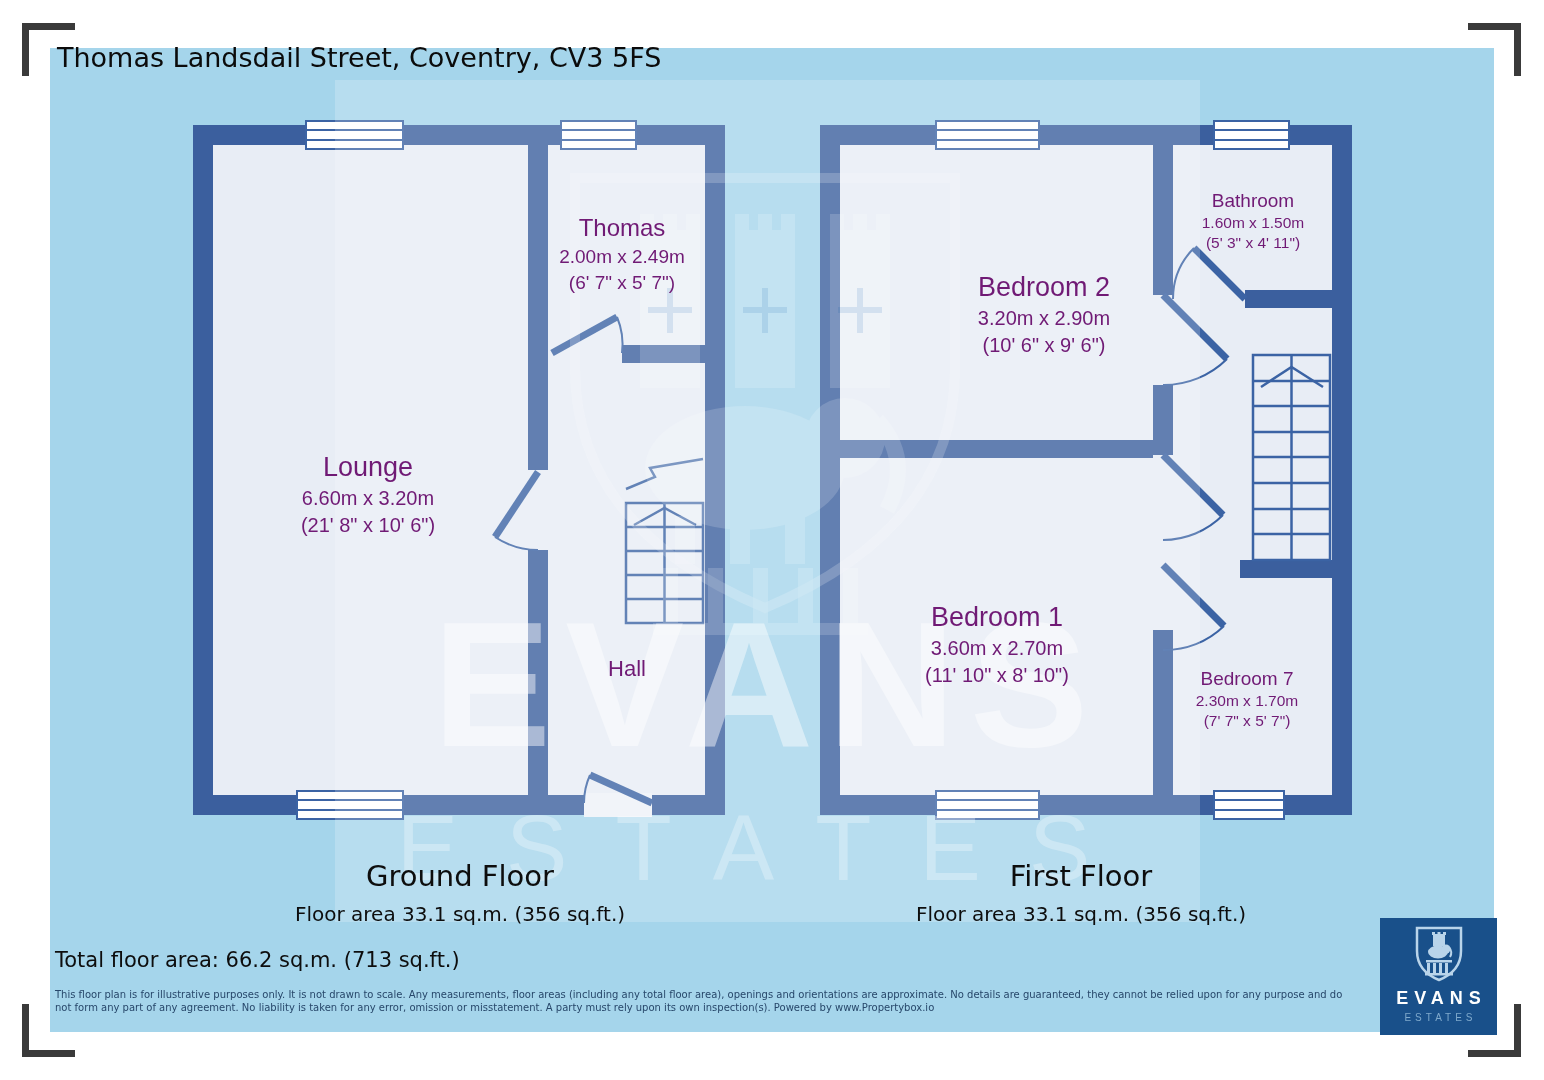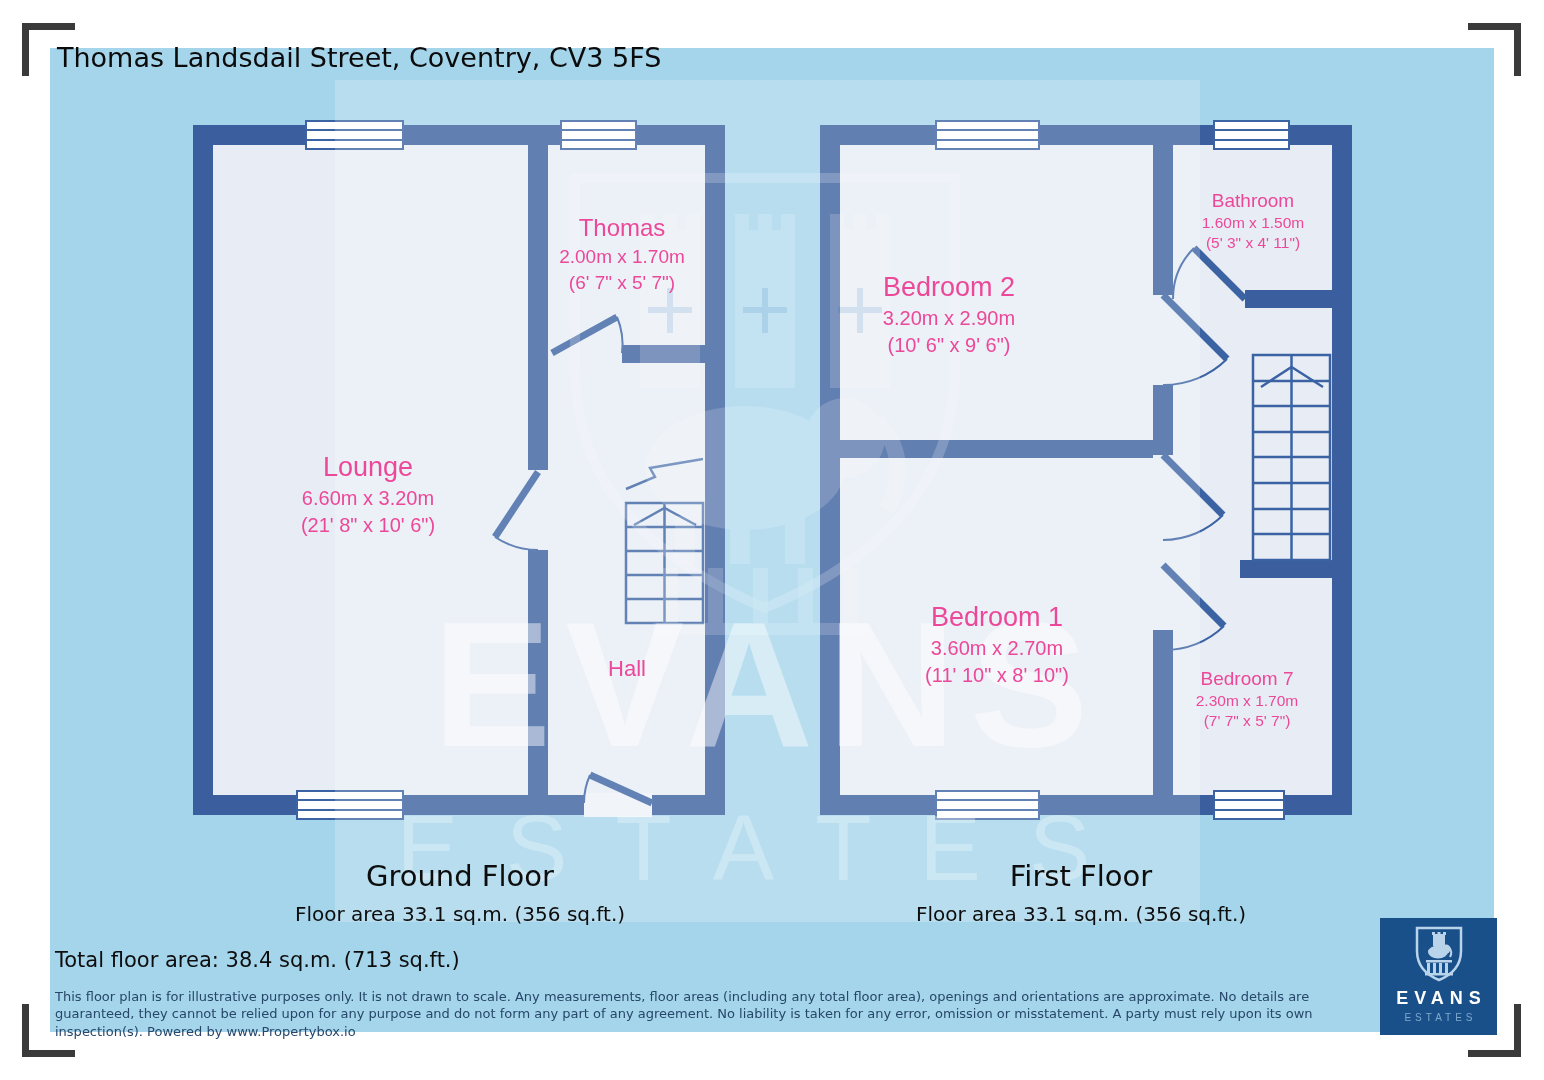--- a/index.html
+++ b/index.html
@@ -42,48 +42,48 @@
   .wm-shield { position:absolute; left:545px; top:138px; width:440px; height:500px; z-index:2;
                opacity:0.33; pointer-events:none; }
   .wm-evans { position:absolute; left:335px; top:596px; width:865px; text-align:center; z-index:2;
               font-size:178px; font-weight:700; letter-spacing:14px; line-height:1;
               color:rgba(255,255,255,0.46); pointer-events:none; }
   .wm-estates { position:absolute; left:335px; top:802px; width:865px; text-align:center; z-index:2;
               font-size:92px; font-weight:400; letter-spacing:48px; line-height:1;
               color:rgba(255,255,255,0.30); pointer-events:none; }
 
   
-  .room-label { position:absolute; z-index:3; text-align:center; color:#ec4899;
+  .room-label { position:absolute; z-index:3; text-align:center; color:#701a75;
                 transform:translateX(-50%); white-space:nowrap; }
   .room-name  { font-size:27px; }
   .room-dim   { font-size:20px; margin-top:4px; }
   .room-label.small .room-name { font-size:19px; }
   .room-label.small .room-dim  { font-size:15.5px; margin-top:2px; }
   #lounge-label   { left:368px; top:452px; }
   #kitchen-label  { left:622px; top:214px; }
   #kitchen-label .room-name { font-size:24px; }
   #kitchen-label .room-dim  { font-size:19px; }
   #hall-label     { left:627px; top:656px; font-size:22px; }
-  #bedroom2-label { left:949px;  top:272px; }
+  #bedroom2-label { left:1044px;  top:272px; }
   #bathroom-label { left:1253px; top:190px; }
   #bedroom1-label { left:997px;  top:602px; }
   #bedroom3-label { left:1247px; top:668px; }
 
   
   .caption { position:absolute; z-index:3; text-align:center; transform:translateX(-50%);
              font-family:"DejaVu Sans", sans-serif; color:#0d0d0d; white-space:nowrap;margin-top:31px; }
   .caption .floor-name { font-size:29px; }
   .caption .floor-area { font-size:20px; margin-top:9px; }
   #ground-caption { left:460px;  top:828px; }
   #first-caption  { left:1081px; top:828px; }
 
   .total { position:absolute; left:55px; top:948px; z-index:3;
            font-family:"DejaVu Sans", sans-serif; font-size:21px; color:#0d0d0d; }
   .disclaimer { position:absolute; left:55px; top:988px; width:1290px; z-index:3;
-           font-family:"DejaVu Sans", sans-serif; font-size:13px; line-height:1.33; color:#27476a; }
+           font-family:"DejaVu Sans", sans-serif; font-size:10px; line-height:1.33; color:#27476a; }
 
   
   .logo { position:absolute; left:1380px; top:918px; width:117px; height:117px;
           background:#19508a; z-index:5; text-align:center; }
   .logo-shield { margin-top:7px; }
   .logo-name { font-size:18px; font-weight:700; letter-spacing:6px; color:#ffffff;
                margin-top:1px; margin-left:6px; }
   .logo-sub  { font-size:10px; letter-spacing:4px; color:#7fa9cc; margin-top:3px; margin-left:4px; }
 </style>
 </head>
@@ -254,21 +254,21 @@
   <div class="wm-evans">EVANS</div>
   <div class="wm-estates">ESTATES</div>
 
   <div class="room-label" id="lounge-label">
     <div class="room-name">Lounge</div>
     <div class="room-dim">6.60m x 3.20m</div>
     <div class="room-dim">(21' 8" x 10' 6")</div>
   </div>
   <div class="room-label" id="kitchen-label">
     <div class="room-name">Thomas</div>
-    <div class="room-dim">2.00m x 1.70m</div>
+    <div class="room-dim">2.00m x 2.49m</div>
     <div class="room-dim">(6' 7" x 5' 7")</div>
   </div>
   <div class="room-label" id="hall-label">Hall</div>
 
   <div class="room-label" id="bedroom2-label">
     <div class="room-name">Bedroom 2</div>
     <div class="room-dim">3.20m x 2.90m</div>
     <div class="room-dim">(10' 6" x 9' 6")</div>
   </div>
   <div class="room-label small" id="bathroom-label">
@@ -289,21 +289,21 @@
 
   <div class="caption" id="ground-caption">
     <div class="floor-name">Ground Floor</div>
     <div class="floor-area">Floor area 33.1 sq.m. (356 sq.ft.)</div>
   </div>
   <div class="caption" id="first-caption">
     <div class="floor-name">First Floor</div>
     <div class="floor-area">Floor area 33.1 sq.m. (356 sq.ft.)</div>
   </div>
 
-  <div class="total">Total floor area: 38.4 sq.m. (713 sq.ft.)</div>
+  <div class="total">Total floor area: 66.2 sq.m. (713 sq.ft.)</div>
   <div class="disclaimer">This floor plan is for illustrative purposes only. It is not drawn to scale. Any measurements, floor areas (including any total floor area), openings and orientations are approximate. No details are guaranteed, they cannot be relied upon for any purpose and do not form any part of any agreement. No liability is taken for any error, omission or misstatement. A party must rely upon its own inspection(s). Powered by www.Propertybox.io</div>
 
   <div class="logo">
     <svg class="logo-shield" width="52" height="58" viewBox="0 0 52 58">
       <path d="M 4 3 H 48 V 26 Q 48 46 26 55 Q 4 46 4 26 Z" stroke="#b9d4ea" stroke-width="2.5" fill="none"></path>
       <g fill="#b9d4ea">
         <rect x="20" y="9" width="12" height="12"></rect>
         <rect x="19" y="7" width="3" height="3"></rect>
           <rect x="24.5" y="7" width="3" height="3"></rect>
           <rect x="30" y="7" width="3" height="3"></rect>

